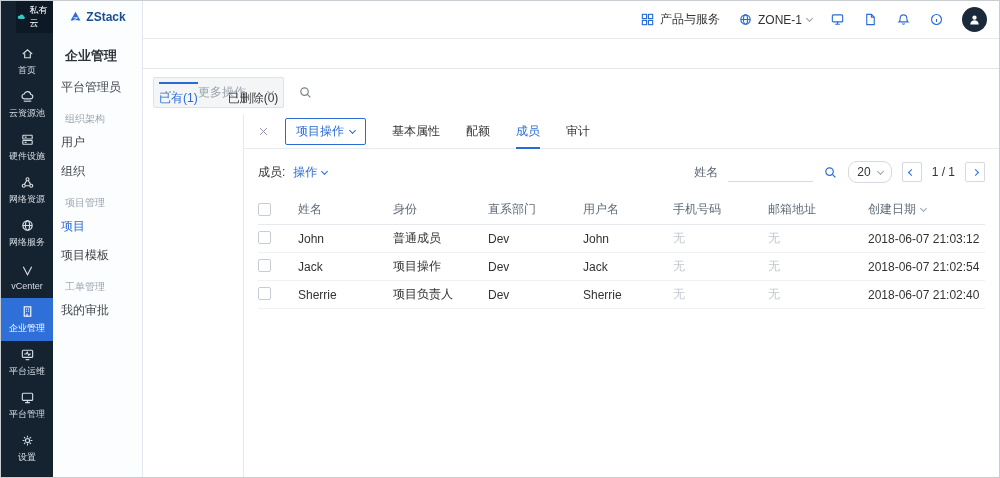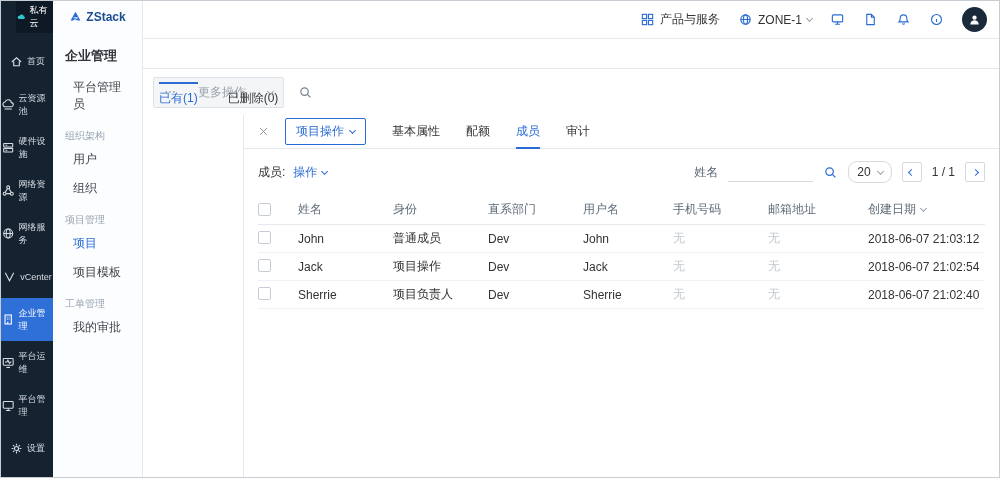--- a/index.html
+++ b/index.html
@@ -3,31 +3,31 @@
 <meta charset="utf-8">
 <style>
   * { box-sizing: border-box; margin: 0; padding: 0; }
   body { font-family: "Liberation Sans", "DejaVu Sans", sans-serif; background: #eef1f4; }
   .screen { width: 1000px; height: 478px; border: 1px solid #c8cdd3; background: #fff; position: relative; overflow: hidden; }
 
   
   .rail { position: absolute; left: 0; top: 0; width: 52px; height: 100%; background: #15222f; display: flex; flex-direction: column; }
   .rail-brand { height: 32px; flex: none; background: #0d1a26; display: flex; align-items: center; justify-content: center; gap: 3px; font-size: 9px; color: #fff; margin-left: 15px; }
   .rail-items { padding-top: 7px; display: flex; flex-direction: column; }
-  .rail-item { height: 43px; flex: none; display: flex; flex-direction: row; align-items: center; justify-content: center; gap: 3px; font-size: 9px; color: #d6dde4; cursor: pointer; }
+  .rail-item { height: 43px; flex: none; display: flex; flex-direction: column; align-items: center; justify-content: center; gap: 3px; font-size: 9px; color: #d6dde4; cursor: pointer; }
   .rail-item svg { width: 15px; height: 15px; stroke: #d6dde4; fill: none; stroke-width: 1.2; }
   .rail-item.active { background: #2e6fd8; color: #fff; }
   .rail-item.active svg { stroke: #fff; }
 
   
   .submenu { position: absolute; left: 52px; top: 0; width: 90px; height: 100%; background: #fbfdfe; border-right: 1px solid #e3e8ee; }
   .logo { height: 32px; display: flex; align-items: center; justify-content: center; gap: 4px; border-bottom: 1px solid transparent; }
   .logo-text { font-size: 12px; font-weight: bold; color: #1c4e8f; }
   .menu-title { font-size: 13px; font-weight: bold; color: #2f333a; padding: 14px 12px 8px; }
-  .menu-item { font-size: 12px; color: #41464d; padding: 6px 20px; cursor: pointer; }
+  .menu-item { font-size: 12px; color: #41464d; padding: 6px 8px; cursor: pointer; }
   .menu-item.active { color: #2b6cd4; }
   .menu-section { font-size: 10px; color: #9aa5b1; padding: 10px 12px 2px; }
 
   
   .main { position: absolute; left: 142px; top: 0; right: 0; bottom: 0; display: flex; flex-direction: column; }
 
   .topbar { height: 38px; flex: none; border-bottom: 1px solid #e6eaee; display: flex; align-items: center; justify-content: flex-end; gap: 18px; padding: 0 12px; }
   .top-item { display: flex; align-items: center; gap: 5px; font-size: 12px; color: #333; cursor: pointer; }
   .top-item svg, .icon-btn svg { width: 15px; height: 15px; stroke: #2b6cd4; fill: none; stroke-width: 1.2; }
   .icon-btn { display: flex; align-items: center; cursor: pointer; }

